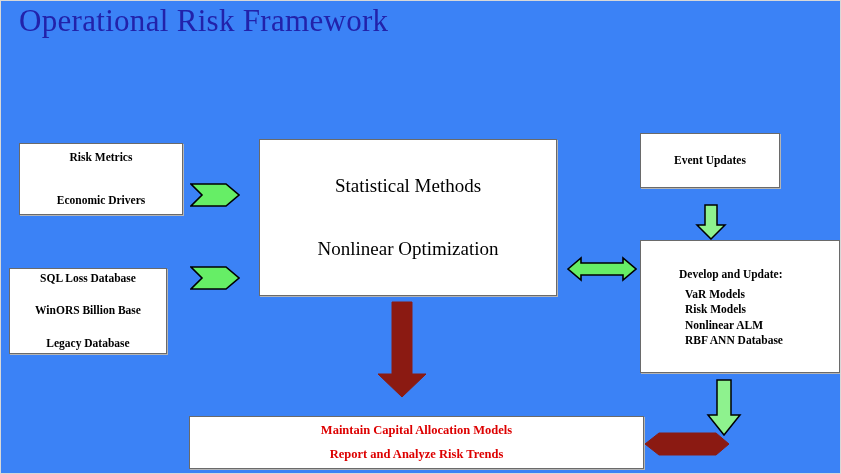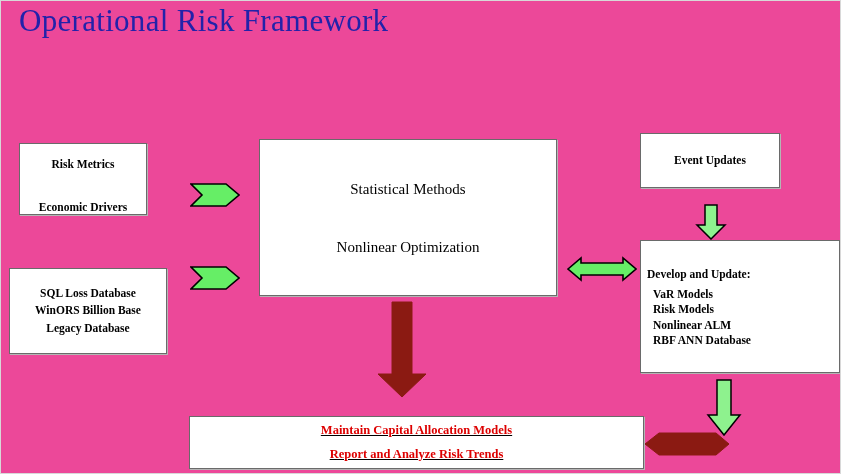--- a/index.html
+++ b/index.html
@@ -4,21 +4,21 @@
 <style>
   html, body {
     margin: 0;
     padding: 0;
     background: #ffffff;
   }
   #canvas {
     position: relative;
     width: 841px;
     height: 474px;
-    background: #ec4899;
+    background: #3b82f6;
     border: 1px solid #d8d8d8;
     box-sizing: border-box;
     overflow: hidden;
     font-family: "Liberation Serif", "DejaVu Serif", serif;
   }
 
   
   #title {
     position: absolute;
     left: 18px;
@@ -51,52 +51,52 @@
 
   
   .box.small .line {
     font-size: 11.5px;
     font-weight: bold;
     line-height: 1.15;
   }
 
   
   .box.center .line {
-    font-size: 15px;
+    font-size: 19px;
     font-weight: normal;
     line-height: 1.2;
   }
 
   
   .box.bottom .line {
     font-size: 12.5px;
     font-weight: bold;
     color: #dd0000;
     line-height: 1.2;
   }
 
   
-  #box-inputs      { left: 18px;  top: 142px; width: 128px; height: 72px; justify-content: flex-end; }
+  #box-inputs      { left: 18px;  top: 142px; width: 164px; height: 72px; }
   #box-inputs .line + .line { margin-top: 30px; }
 
   #box-databases   { left: 8px;  top: 267px; width: 158px; height: 86px; }
-  #box-databases .line + .line { margin-top: 4px; }
+  #box-databases .line + .line { margin-top: 19px; }
 
   #box-methods     { left: 258px; top: 138px; width: 298px; height: 157px; }
   #box-methods .line + .line { margin-top: 40px; }
 
   #box-events      { left: 639px; top: 132px; width: 140px; height: 55px; }
 
   #box-develop     { left: 639px; top: 239px; width: 200px; height: 133px;
-                     align-items: flex-start; padding-left: 12px; }
+                     align-items: flex-start; padding-left: 44px; }
   #box-develop .line { text-align: left; margin-top: 2px; }
   #box-develop .line.header { font-weight: bold; margin-left: -6px; margin-bottom: 5px; }
   #box-develop .line.item { font-weight: bold; text-align: center; }
 
-  #box-maintain    { left: 188px; top: 415px; width: 455px; height: 53px; text-decoration: underline; }
+  #box-maintain    { left: 188px; top: 415px; width: 455px; height: 53px; }
   #box-maintain .line + .line { margin-top: 9px; }
 
   
   .arrow { position: absolute; }
   .arrow svg { display: block; }
 </style>
 </head>
 <body>
 
 <div id="canvas">

